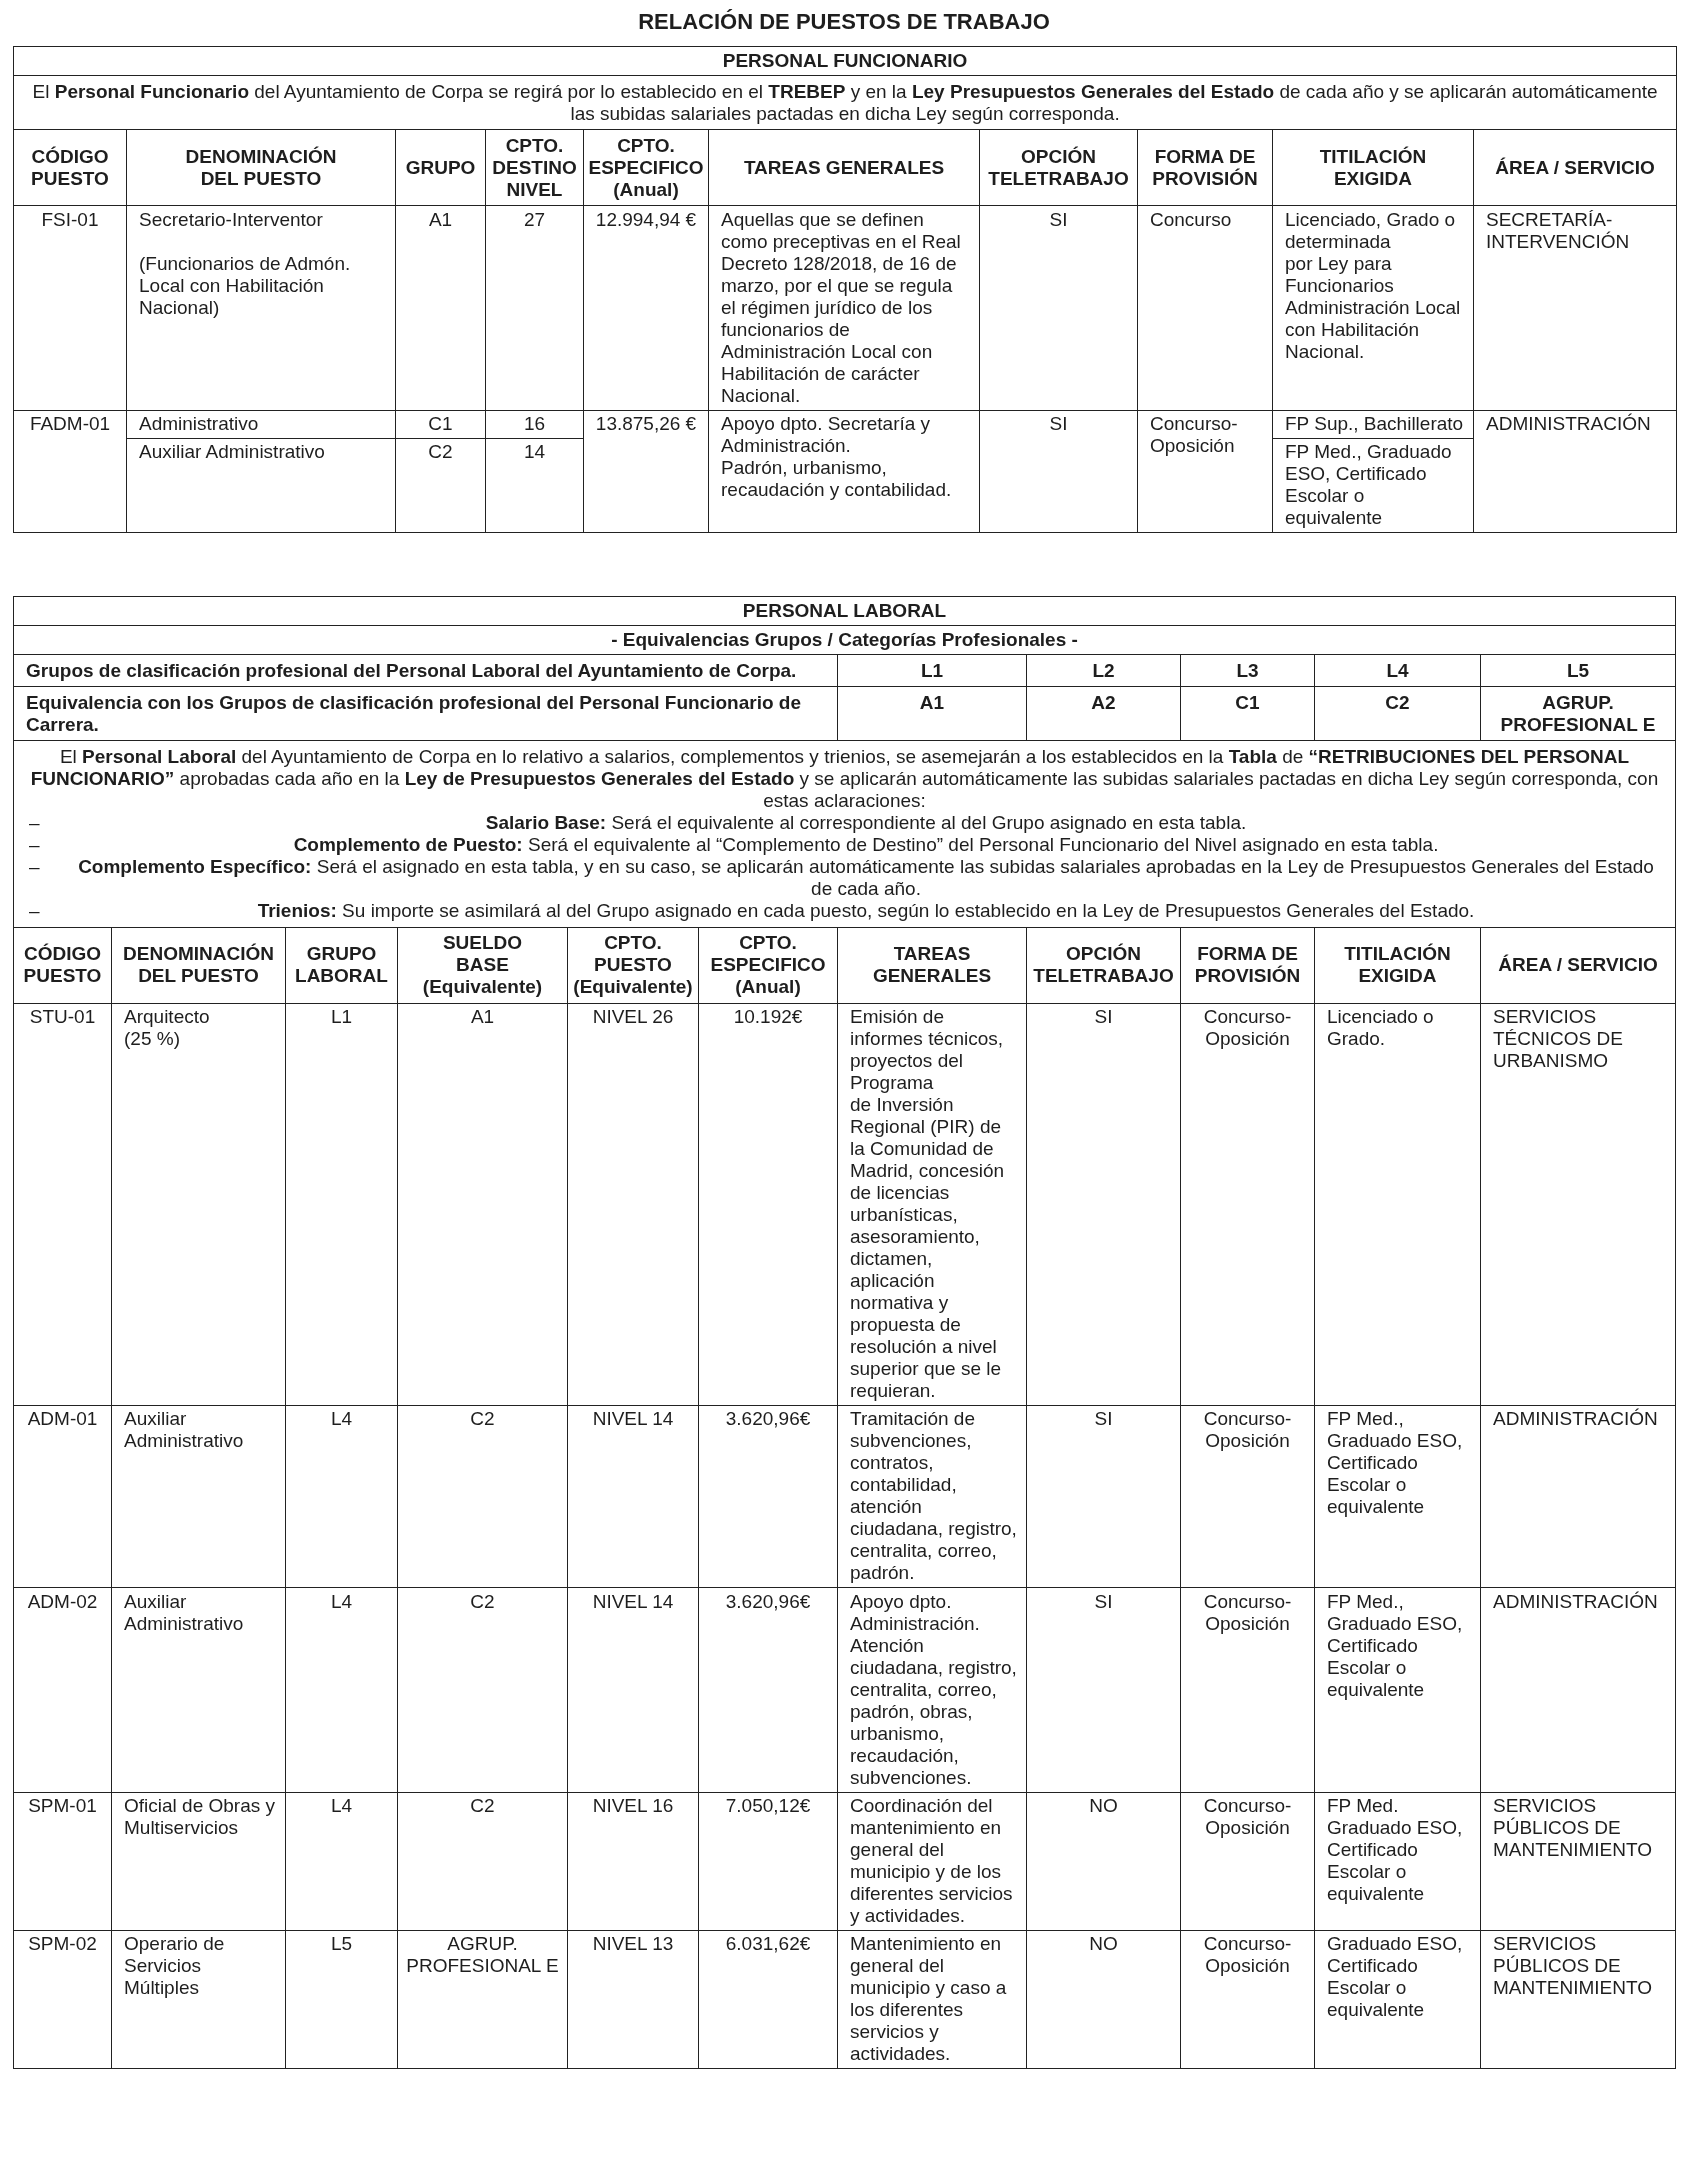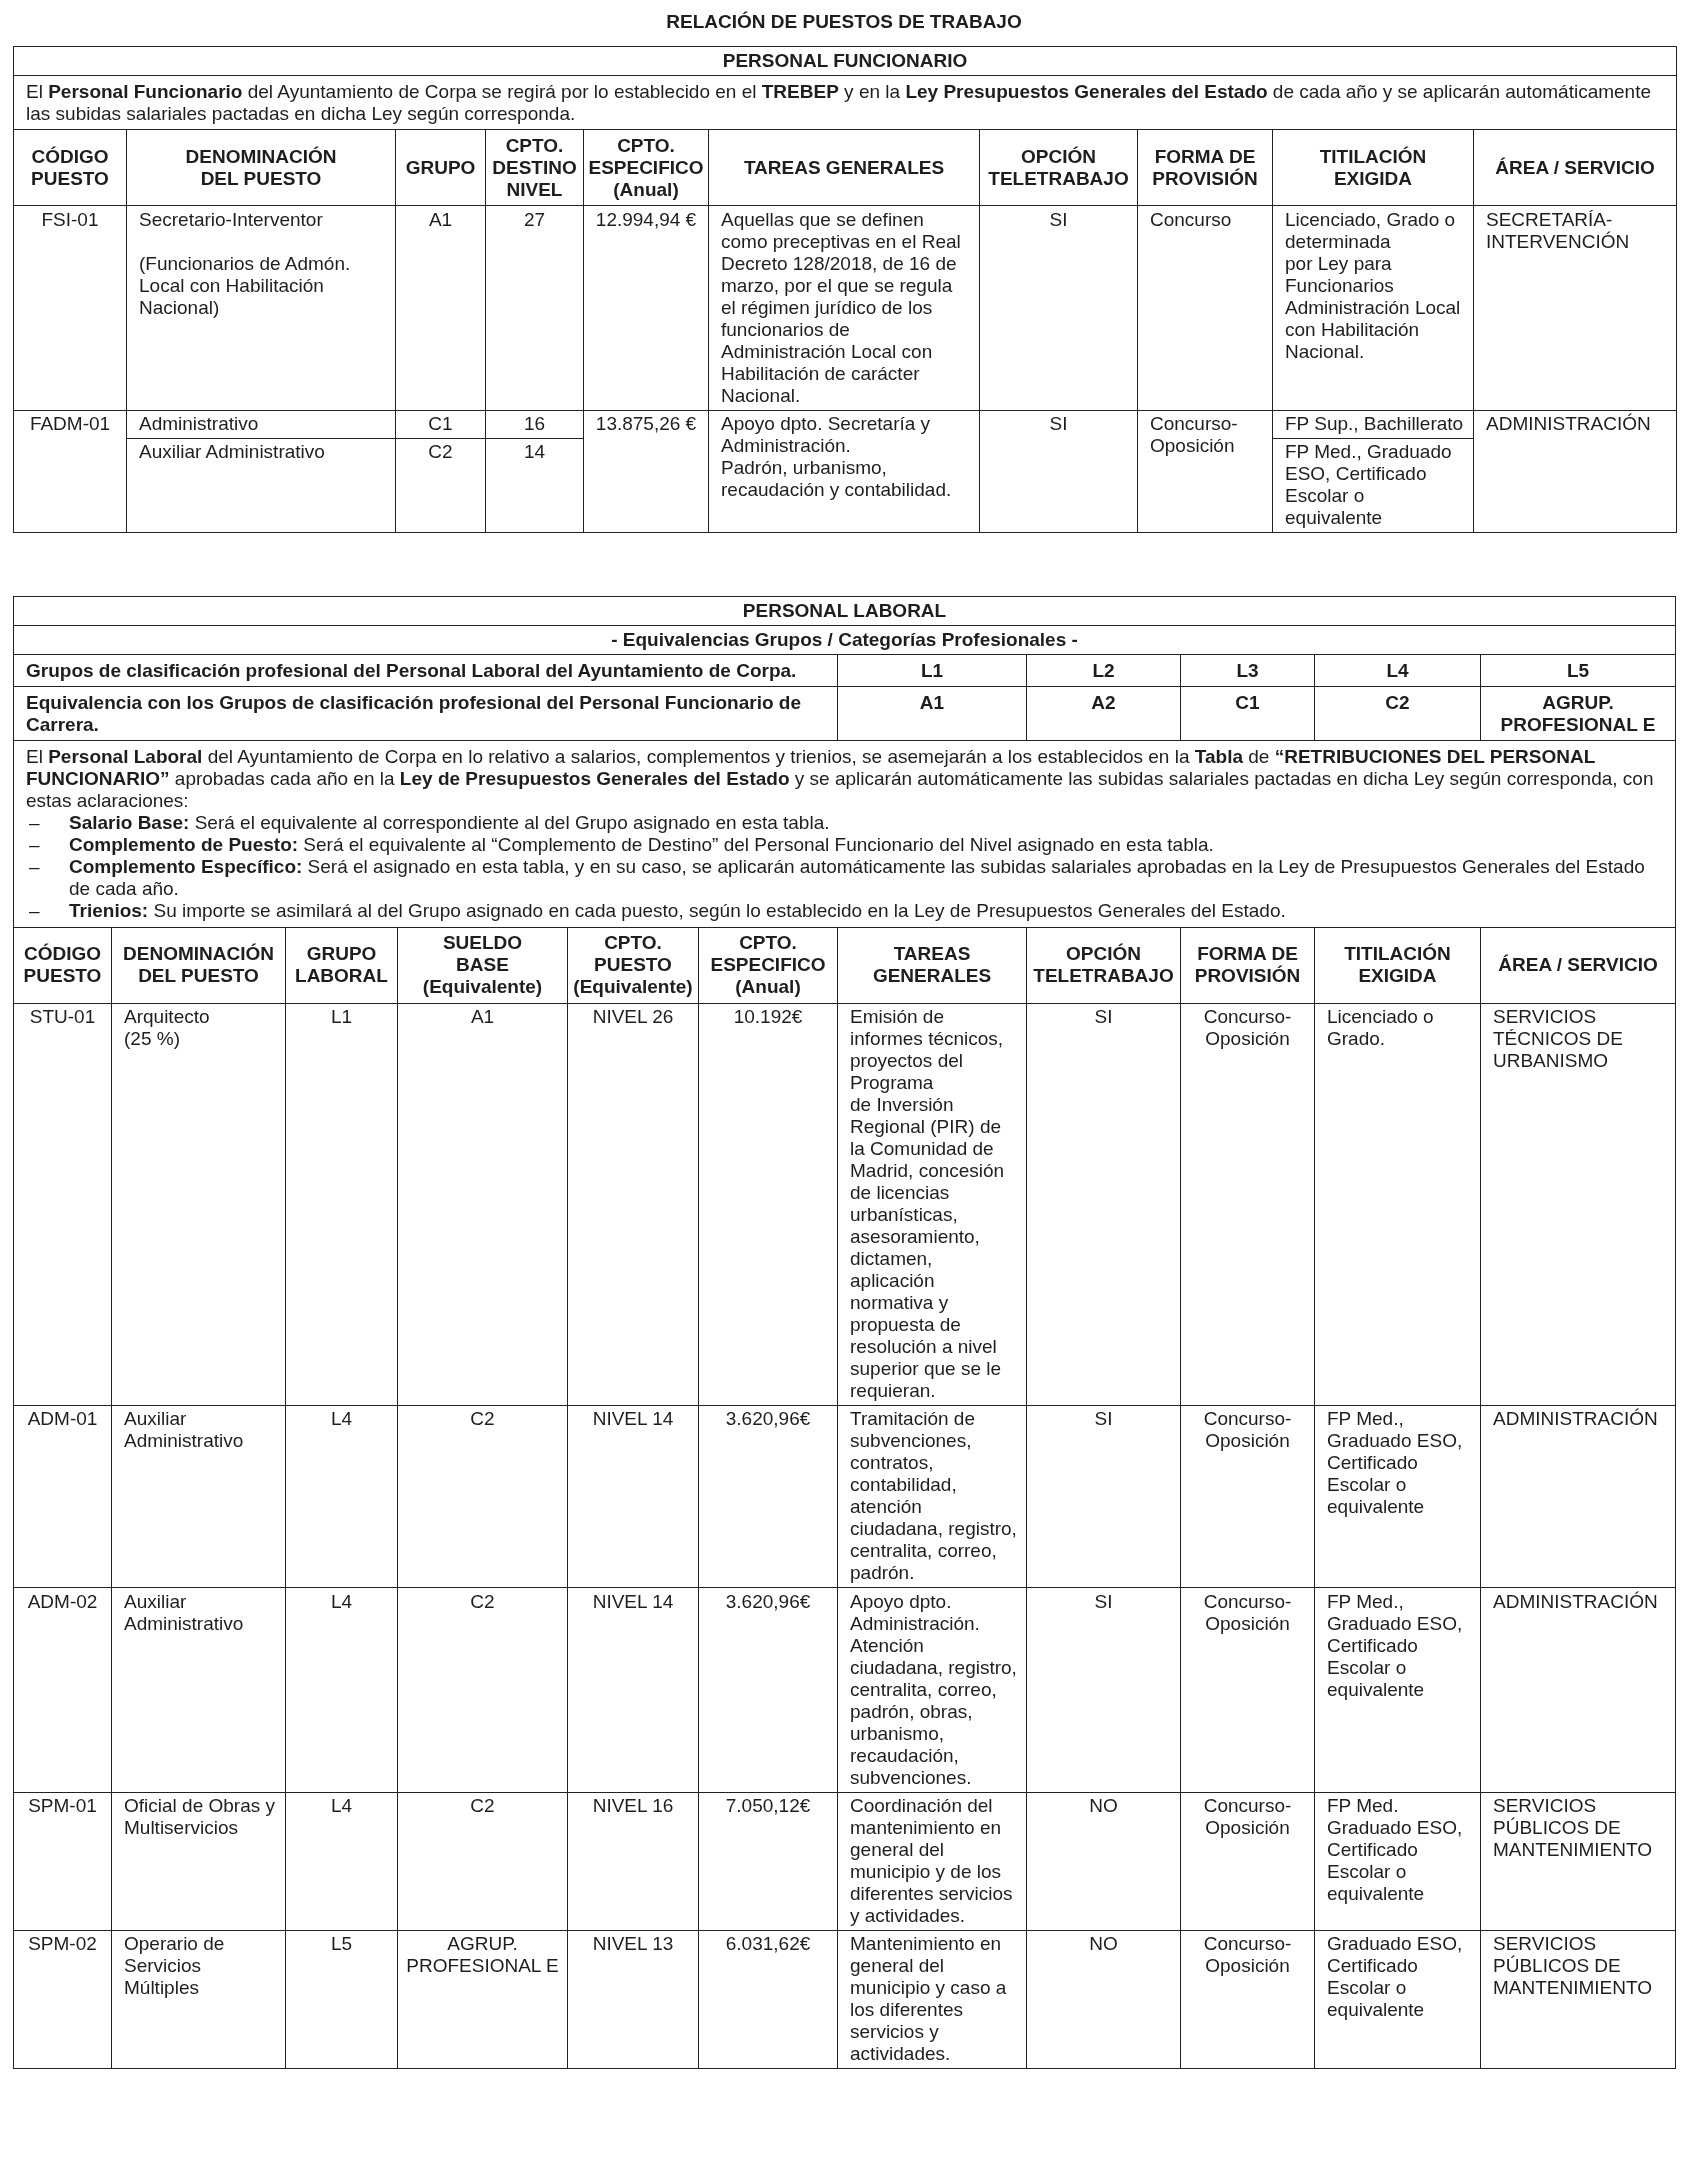--- a/index.html
+++ b/index.html
@@ -3,27 +3,27 @@
 <meta charset="utf-8">
 <style>
   html, body { margin: 0; padding: 0; background: #ffffff; }
   body {
     width: 1688px; height: 2183px; position: relative; overflow: hidden;
     font-family: "Liberation Sans", sans-serif; color: #1e1e1e;
     font-size: 19px; line-height: 22px;
   }
   .doc-title {
     position: absolute; top: 10.6px; left: 0; width: 1688px; text-align: center;
-    font-weight: bold; font-size: 19px;
+    font-weight: bold; font-size: 22px;
   }
   table { border-collapse: collapse; position: absolute; left: 13px; width: 1663px; table-layout: fixed; border-radius: 27px; }
   td, th { border: 1.9px solid #222; vertical-align: top; padding: 2.3px 7.6px 3px 12px; }
   th { font-weight: bold; text-align: center; vertical-align: middle; padding: 4.6px 3px; line-height: 22px; }
   .section-head { text-align: center; font-weight: bold; padding: 3px 0; }
-  .intro { padding: 4.6px 12px 4.6px 12px; }
+  .intro { padding: 4.6px 12px 4.6px 12px; text-align: center; }
   .center { text-align: center; padding-left: 3px; padding-right: 3px; }
   .equiv td { font-weight: bold; padding: 4.6px 12px; margin-top: 31px; }
   .equiv td.c { text-align: center; }
   ul.dash { list-style: none; margin: 0; padding: 0; }
   ul.dash li { position: relative; padding-left: 43px; }
   ul.dash li::before { content: "–"; position: absolute; left: 3px; top: 0; }
   .multiline { white-space: pre-line; }
   #tbl-func { top: 46px; }
   #tbl-lab { top: 596px; }
 </style>

